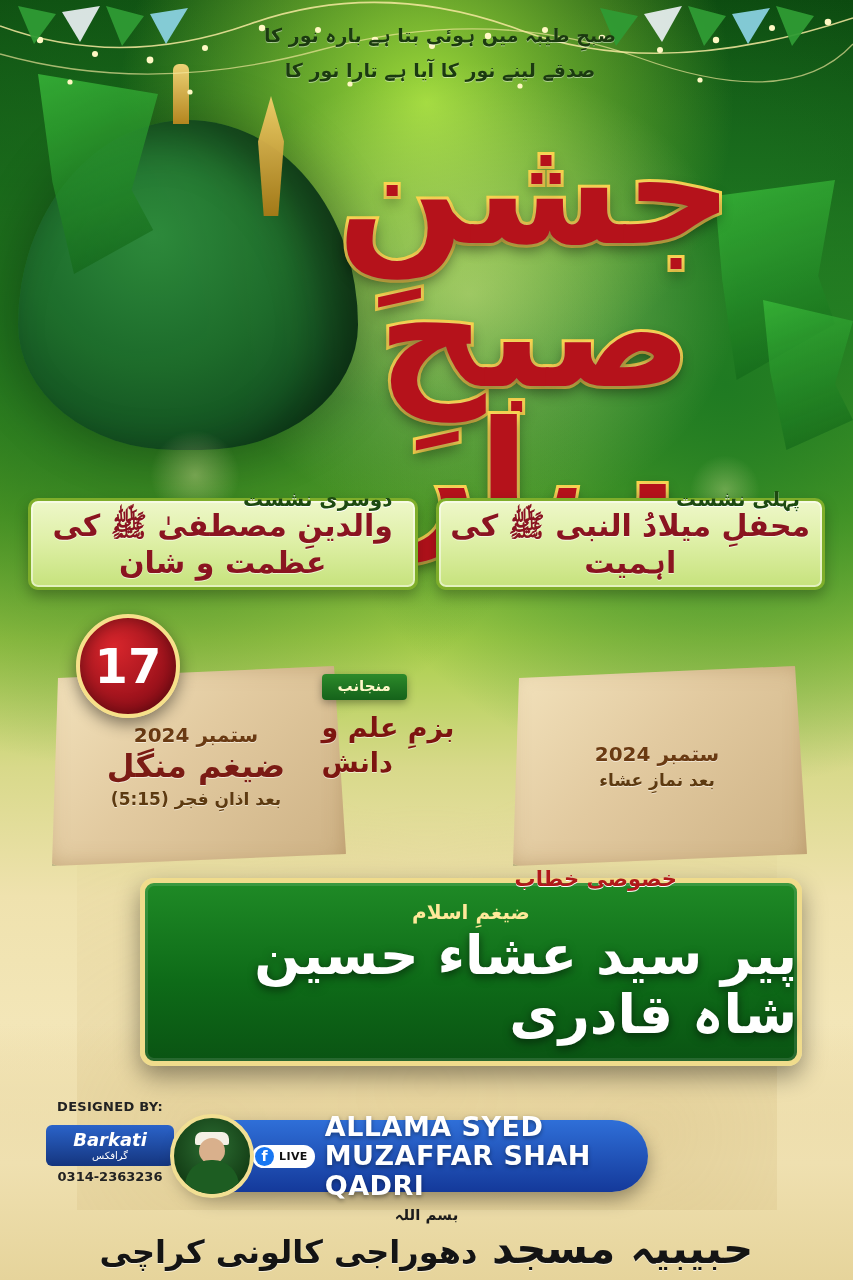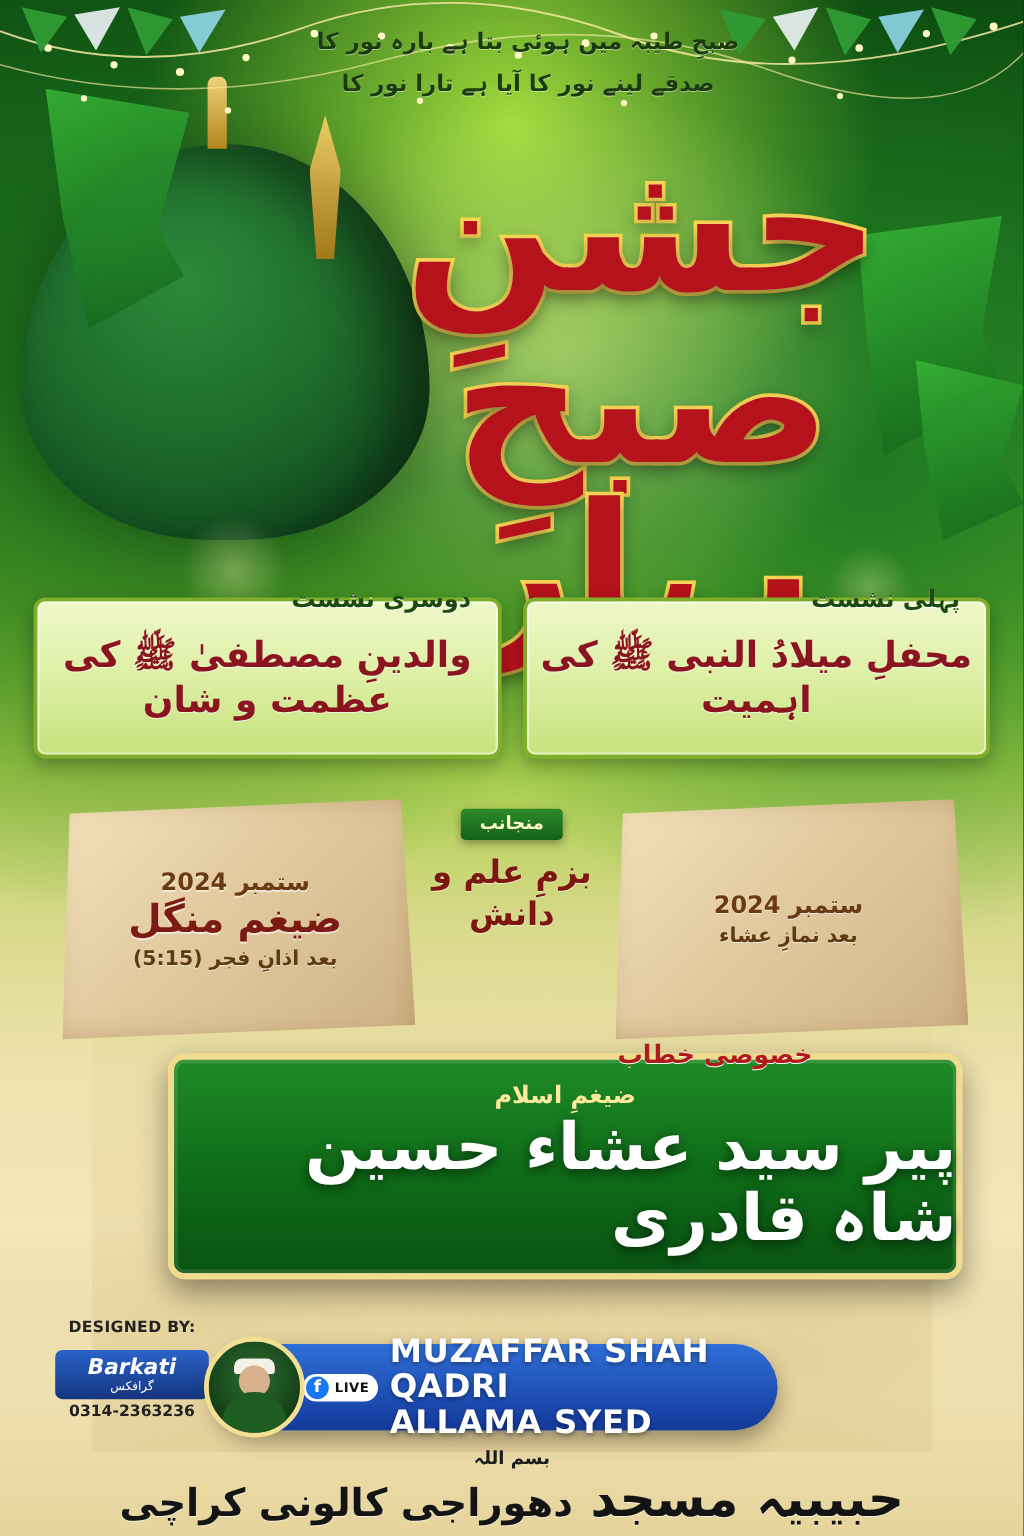--- a/index.html
+++ b/index.html
@@ -116,21 +116,21 @@
     font-size: 40px; font-weight: 700; color: #f7e07a;
     text-shadow: 0 2px 6px rgba(0,0,0,.6);
   }
 
   
   .sessions {
     position: absolute; left: 28px; right: 28px; top: 498px;
     display: flex; gap: 18px; justify-content: space-between;
   }
   .session {
-    position: relative; flex: 1 1 0; height: 134px;
+    position: relative; flex: 1 1 0; height: 92px;
     background: linear-gradient(180deg, #eef7c9 0%, #dff0a8 45%, #c6e27c 100%);
     border: 3px solid #7fae2a;
     border-radius: 10px;
     box-shadow: 0 6px 14px rgba(0,0,0,.28), inset 0 0 0 2px rgba(255,255,255,.5);
     display: flex; align-items: center; justify-content: flex-end;
   }
   .session .label {
     position: absolute; top: -14px; right: 22px;
     font-size: 20px; font-weight: 700; color: #1d4a10;
     text-shadow: 0 1px 0 #fff;
@@ -172,21 +172,21 @@
     border: 4px solid #f6e08a;
     box-shadow: 0 6px 16px rgba(0,0,0,.45), inset 0 0 18px rgba(0,0,0,.4);
     color: #fff; font-size: 48px; font-weight: 700;
     display: flex; align-items: center; justify-content: center;
   }
   .badge-right { right: 56px; }
   .badge-left  { left: 56px; }
 
   .center-tag {
     position: absolute; left: 50%; top: 44px; transform: translateX(-50%);
-    width: 210px; text-align: center;
+    width: 210px; text-align: left;
   }
   .ribbon {
     display: inline-block; padding: 3px 16px 5px;
     background: linear-gradient(180deg,#2c8a2a,#15621a);
     color: #fff7c9; font-size: 15px; font-weight: 700;
     border-radius: 4px; box-shadow: 0 3px 8px rgba(0,0,0,.35);
   }
   .center-tag .big {
     margin-top: 10px; font-size: 27px; font-weight: 700; color: #7d1510;
     line-height: 1.3; text-shadow: 0 1px 0 rgba(255,255,255,.55);
@@ -374,20 +374,21 @@
 
     <div class="scroll scroll-left">
       <div class="scroll-inner">
         <div class="scroll-date urdu">
           <span class="yr">ستمبر 2024</span>
           <span>ضیغم منگل</span>
           <span class="tm">بعد اذانِ فجر (5:15)</span>
         </div>
       </div>
     </div>
+    <div class="badge badge-left">17</div>
 
     <div class="center-tag">
       <span class="ribbon urdu">منجانب</span>
       <div class="big urdu">بزمِ علم و دانش</div>
     </div>
   </div>
 
   <div id="speaker-panel">
     <div class="khitab urdu">خصوصی خطاب</div>
     <div class="honorific urdu">ضیغمِ اسلام</div>
@@ -409,22 +410,22 @@
       <div class="head"></div>
       <div class="body"></div>
     </div>
     <div class="fb-live">
       <span class="fb-circle">f</span>
       <span class="txt">
         <span>LIVE</span>
       </span>
     </div>
     <div class="speaker-en">
+      <div>ALLAMA SYED</div>
       <div>MUZAFFAR SHAH QADRI</div>
-      <div>ALLAMA SYED</div>
     </div>
   </div>
 
   <div id="venue">
     <div class="crest urdu">بسم اللہ</div>
     <div class="line urdu">
       <span>حبیبیہ مسجد</span>
       <span class="area">دھوراجی کالونی کراچی</span>
     </div>
   </div>

